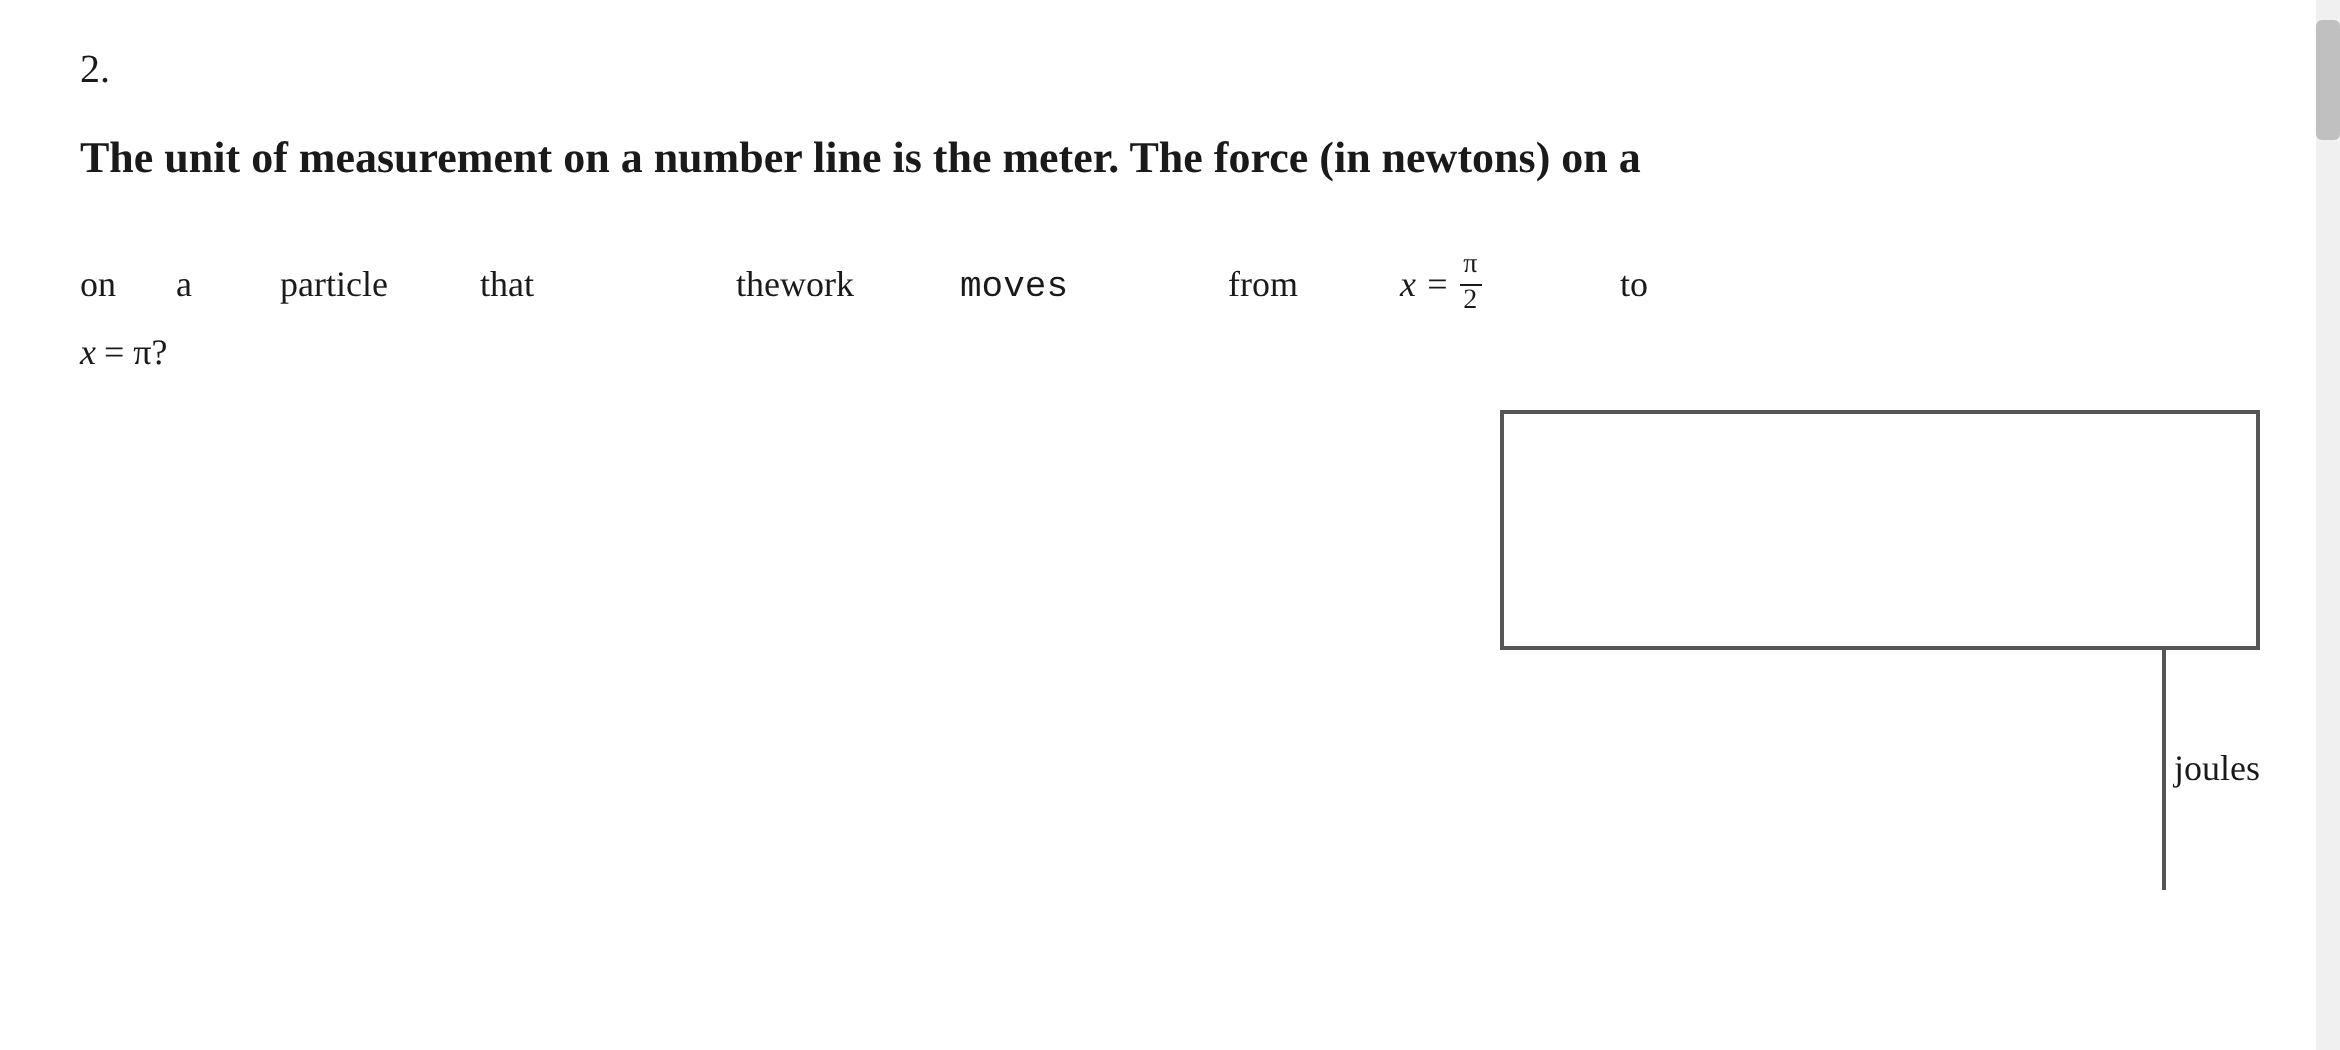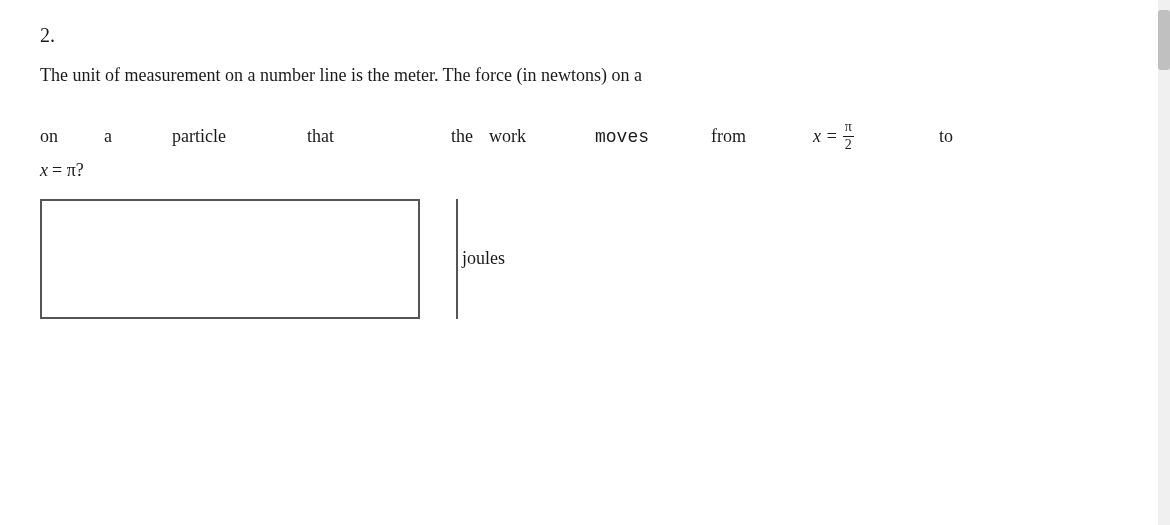--- a/index.html
+++ b/index.html
@@ -24,23 +24,24 @@
       position: relative;
     }
 
     .problem-number {
       font-size: 20px;
       font-weight: normal;
       margin-bottom: 14px;
     }
 
     .problem-text {
-      font-size: 18px;
+      font-size: 22px;
       line-height: 1.6;
       margin-bottom: 4px;
+      font-weight: bold;
     }
 
     .fraction {
       display: inline-flex;
       flex-direction: column;
       align-items: center;
       vertical-align: middle;
       margin: 0 1px;
       font-size: 14px;
       line-height: 1.1;
@@ -54,57 +55,56 @@
 
     .fraction .denominator {
       padding: 0 2px;
       line-height: 1.2;
     }
 
     .word-line {
       display: flex;
       flex-direction: row;
       align-items: baseline;
-      gap: 16px;
+      gap: 0;
       margin-top: 2px;
       margin-bottom: 6px;
     }
 
     .word-cell {
       display: inline-block;
       min-width: 80px;
       text-align: left;
       font-size: 18px;
     }
 
     .word-cell.on { min-width: 48px; }
     .word-cell.a { min-width: 52px; }
     .word-cell.particle { min-width: 100px; margin-top: 32px; }
-    .word-cell.that { min-width: 80px; margin-left: 19px; }
+    .word-cell.that { min-width: 80px; }
     .word-cell.the { min-width: 70px; text-align: right; }
     .word-cell.force { min-width: 90px; }
     .word-cell.moves { min-width: 100px; font-family: Liberation Mono, monospace; }
-    .word-cell.from { min-width: 86px; }
+    .word-cell.from { min-width: 86px; margin-left: 34px; }
     .word-cell.x-eq { min-width: 110px; display: inline-flex; align-items: center; gap: 4px; }
     .word-cell.to { min-width: 40px; }
 
     .last-line {
       font-size: 18px;
       margin-bottom: 18px;
       display: flex;
       align-items: center;
       gap: 4px;
     }
 
     .answer-area {
       display: flex;
-      flex-direction: row;
-      align-items: center;
+      flex-direction: column;
+      align-items: flex-end;
       margin-top: 8px;
-      gap: 30px;
     }
 
     .answer-box {
       width: 380px;
       height: 120px;
       border: 2px solid #555555;
       background: #ffffff;
       flex-shrink: 0;
     }
 

